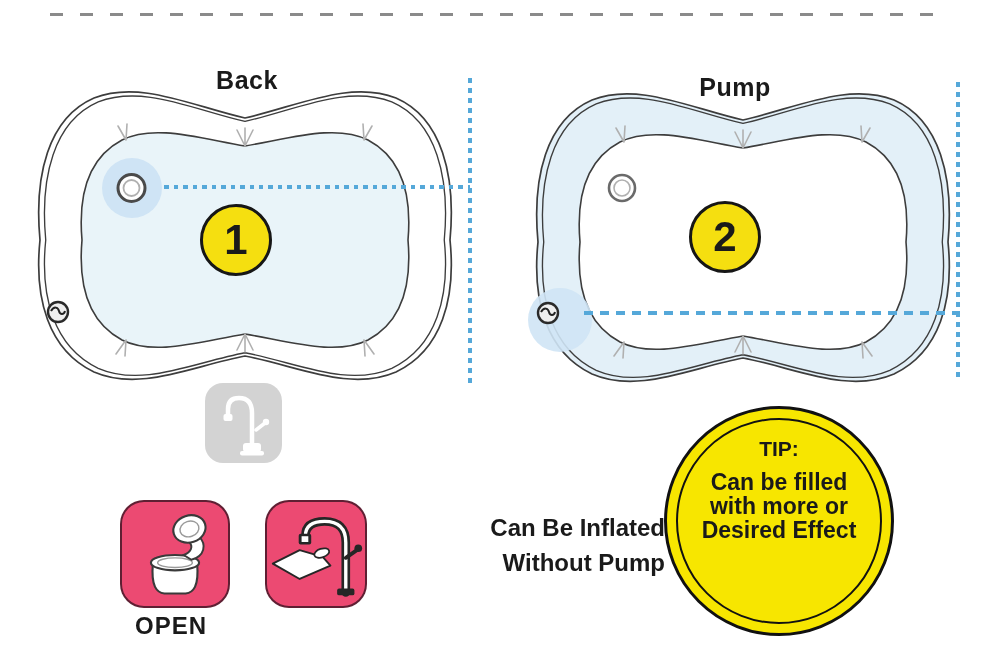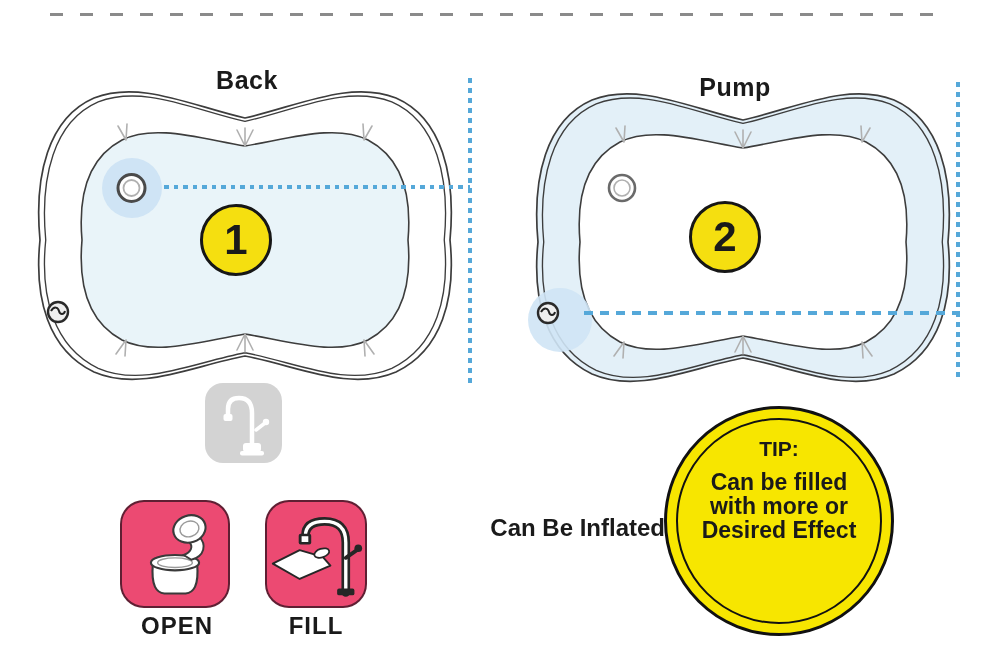--- a/index.html
+++ b/index.html
@@ -29,21 +29,21 @@
   .badge1{left:200px;top:204px;}
   .badge2{left:689px;top:201px;}
   
   .gray-box{left:205px;top:383px;width:77px;height:80px;background:#d3d3d3;border-radius:18px;}
   
   .pink-box{width:110px;height:108px;background:#ec4a72;border:2px solid rgba(60,20,35,.8);
     border-radius:24px;box-sizing:border-box;}
   .open-box{left:120px;top:500px;}
   .fill-box{left:265px;top:500px;width:102px;}
   .step-label{top:612px;text-align:center;font-size:24px;font-weight:700;letter-spacing:1px;}
-  .open-label{left:122px;width:110px;}
+  .open-label{left:116px;width:110px;}
   .fill-label{left:265px;width:102px;}
   
   .note{left:415px;top:510px;width:250px;text-align:right;font-size:24px;font-weight:700;line-height:35px;}
   
   .tip{left:664px;top:406px;width:230px;height:230px;border-radius:50%;background:#f7e600;
     border:3px solid #111;box-sizing:border-box;}
   .tip-inner-ring{position:absolute;left:9px;top:9px;right:9px;bottom:9px;border:2px solid #111;border-radius:50%;}
   .tip-text{position:absolute;left:0;top:28px;width:100%;text-align:center;font-weight:700;}
   .tip-title{font-size:21px;margin-bottom:9px;}
   .tip-line{font-size:23px;line-height:24px;}
@@ -158,24 +158,24 @@
       <rect x="33" y="33" width="13" height="11" rx="2" fill="#262626"></rect>
       <rect x="36" y="35.5" width="7" height="6" fill="#ffffff"></rect>
       <ellipse cx="57" cy="53" rx="8" ry="4.5" fill="#ffffff" stroke="#262626" stroke-width="1.8" transform="rotate(-18 57 53)"></ellipse>
       <path d="M 82 58 L 95 49" stroke="#262626" stroke-width="4" stroke-linecap="round"></path>
       <circle cx="95" cy="48" r="4" fill="#262626"></circle>
       <rect x="73" y="90" width="18" height="7" rx="2" fill="#262626"></rect>
     </svg>
   </div>
 
   <div class="abs step-label open-label">OPEN</div>
-  <div class="abs step-label fill-label">FILL</div>
 
   <div class="abs note">
     <div>Can Be Inflated</div>
+    <div>Without Pump</div>
   </div>
 
   <div class="abs tip">
     <div class="tip-inner-ring"></div>
     <div class="tip-text">
       <div class="tip-title">TIP:</div>
       <div class="tip-line">Can be filled</div>
       <div class="tip-line">with more or</div>
       <div class="tip-line">Desired Effect</div>
     </div>

